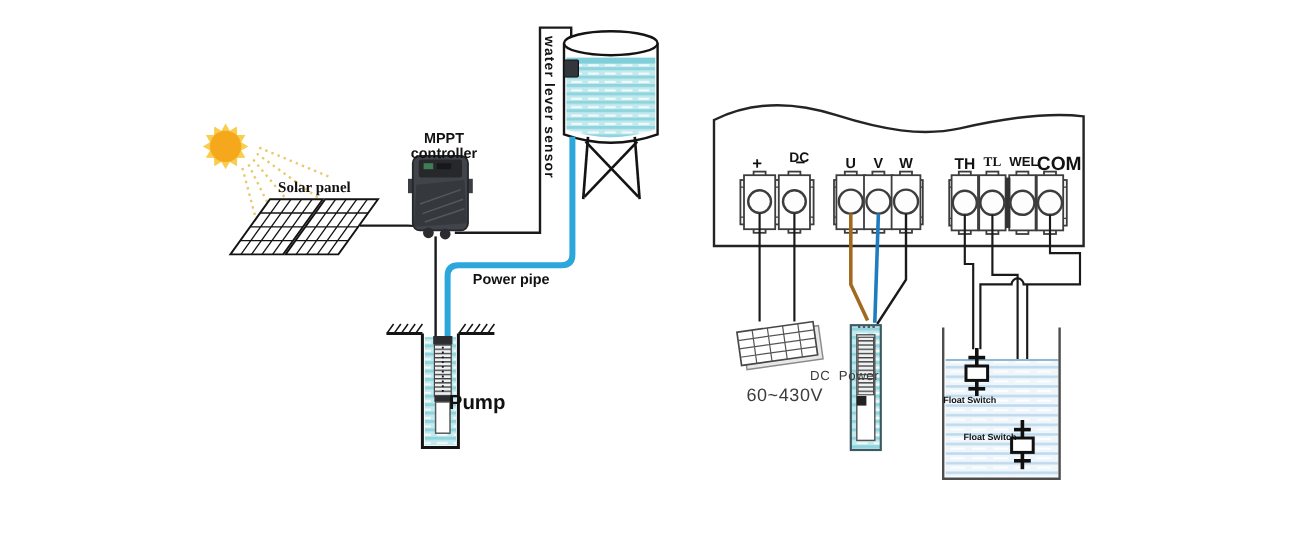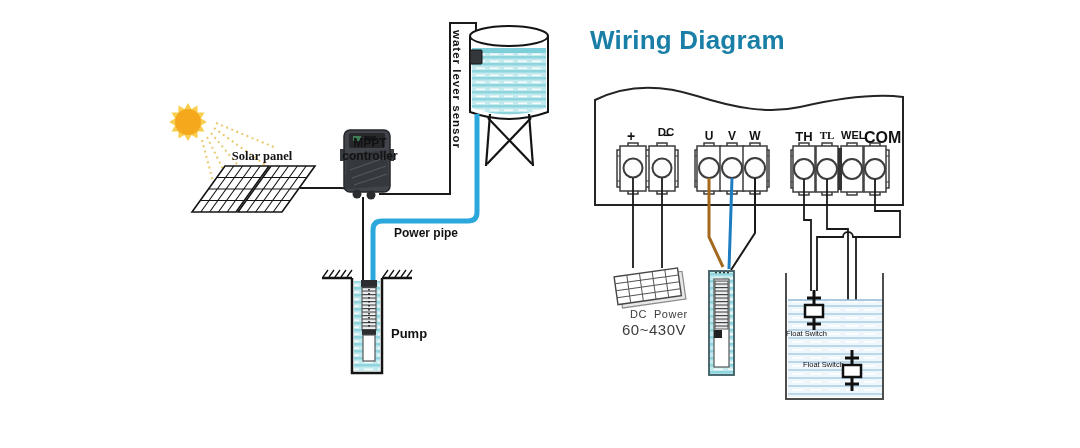--- a/index.html
+++ b/index.html
@@ -2,24 +2,24 @@
 <html><head>
 <meta charset="utf-8">
 <style>
   html,body{margin:0;padding:0;background:#fff;}
   #canvas{position:relative;width:1080px;height:448px;background:#fff;overflow:hidden;
           font-family:"Liberation Sans",sans-serif;}
   #art{position:absolute;left:0;top:0;}
   .lbl{position:absolute;font-weight:700;color:#121212;line-height:1.05;
        font-family:"Liberation Sans",sans-serif;}
   .ctr{text-align:center;}
-  .pre{white-space:pre;}
+  .pre{white-space:pre;margin-left:45px;}
   .title{font-size:26px;font-weight:700;color:#1a7fa6;letter-spacing:0.2px;}
   .vert{writing-mode:vertical-rl;letter-spacing:1px;}
-  .tiny{font-size:7.5px;font-weight:400;}
+  .tiny{font-size:7.5px;font-weight:700;}
   .gray{color:#3c3c3c;font-weight:400;}
 </style>
 </head>
 <body>
 
 <div id="canvas">
 
 <svg id="art" width="1080" height="448" viewBox="0 0 1080 448">
   <defs>
     <pattern id="waterTeal" width="14" height="7" patternUnits="userSpaceOnUse">
@@ -213,29 +213,28 @@
   <g stroke="#101010">
     <line x1="852" y1="350" x2="852" y2="391" stroke-width="3"></line>
     <line x1="845" y1="358" x2="859" y2="358" stroke-width="3"></line>
     <line x1="845" y1="384" x2="859" y2="384" stroke-width="3"></line>
     <rect x="843" y="365" width="18" height="12" fill="#ffffff" stroke-width="2.5"></rect>
   </g>
 </svg>
 
 <div class="lbl ctr" style="left:228px;top:150px;width:68px;font-size:12.5px;font-family:Liberation Serif, serif;">Solar panel</div>
 
-<div class="lbl ctr" style="left:326px;top:109px;width:88px;font-size:12px;margin-top:28px;">MPPT controller</div>
+<div class="lbl ctr" style="left:326px;top:109px;width:88px;font-size:12px;">MPPT controller</div>
 
 <div class="lbl vert" style="left:451px;top:30px;height:130px;font-size:11.5px;">water lever sensor</div>
 
 <div class="lbl" style="left:394px;top:227px;font-size:12px;">Power pipe</div>
 
-<div class="lbl" style="left:391px;top:327px;font-size:13px;">Pump</div>
-
-<div class="lbl title" style="left:590px;top:27px;">Wiring Diagram</div>
+<div class="lbl" style="left:374px;top:327px;font-size:17px;">Pump</div>
+
 
 <div class="lbl ctr" style="left:624px;top:129px;width:14px;font-size:14px;">+</div>
 <div class="lbl ctr" style="left:656px;top:126px;width:20px;font-size:11.5px;">DC</div>
 <div class="lbl ctr" style="left:660px;top:128px;width:14px;font-size:14px;">−</div>
 
 <div class="lbl ctr" style="left:702px;top:130px;width:14px;font-size:12px;">U</div>
 <div class="lbl ctr" style="left:725px;top:130px;width:14px;font-size:12px;">V</div>
 <div class="lbl ctr" style="left:747px;top:130px;width:16px;font-size:12px;">W</div>
 
 <div class="lbl ctr" style="left:795px;top:130px;width:18px;font-size:13px;">TH</div>

